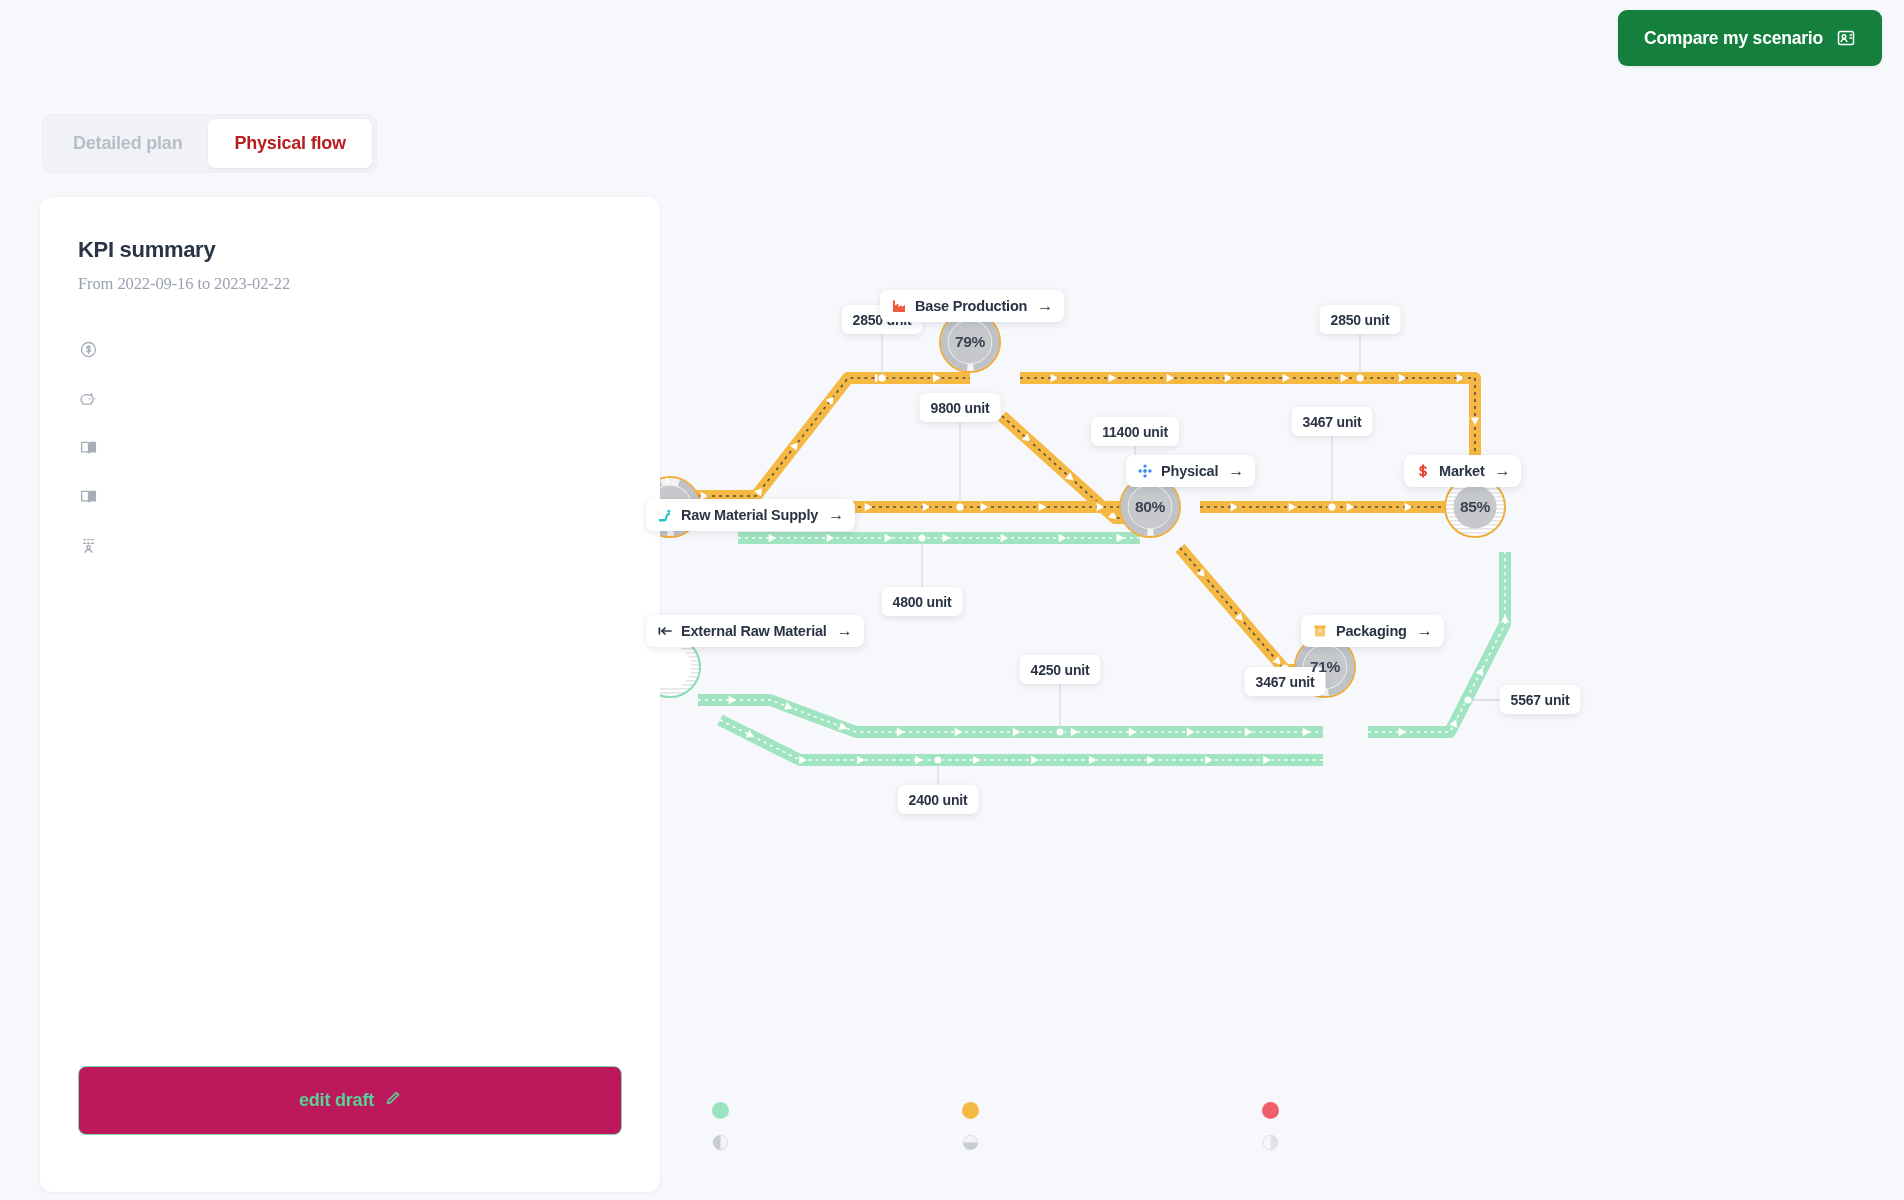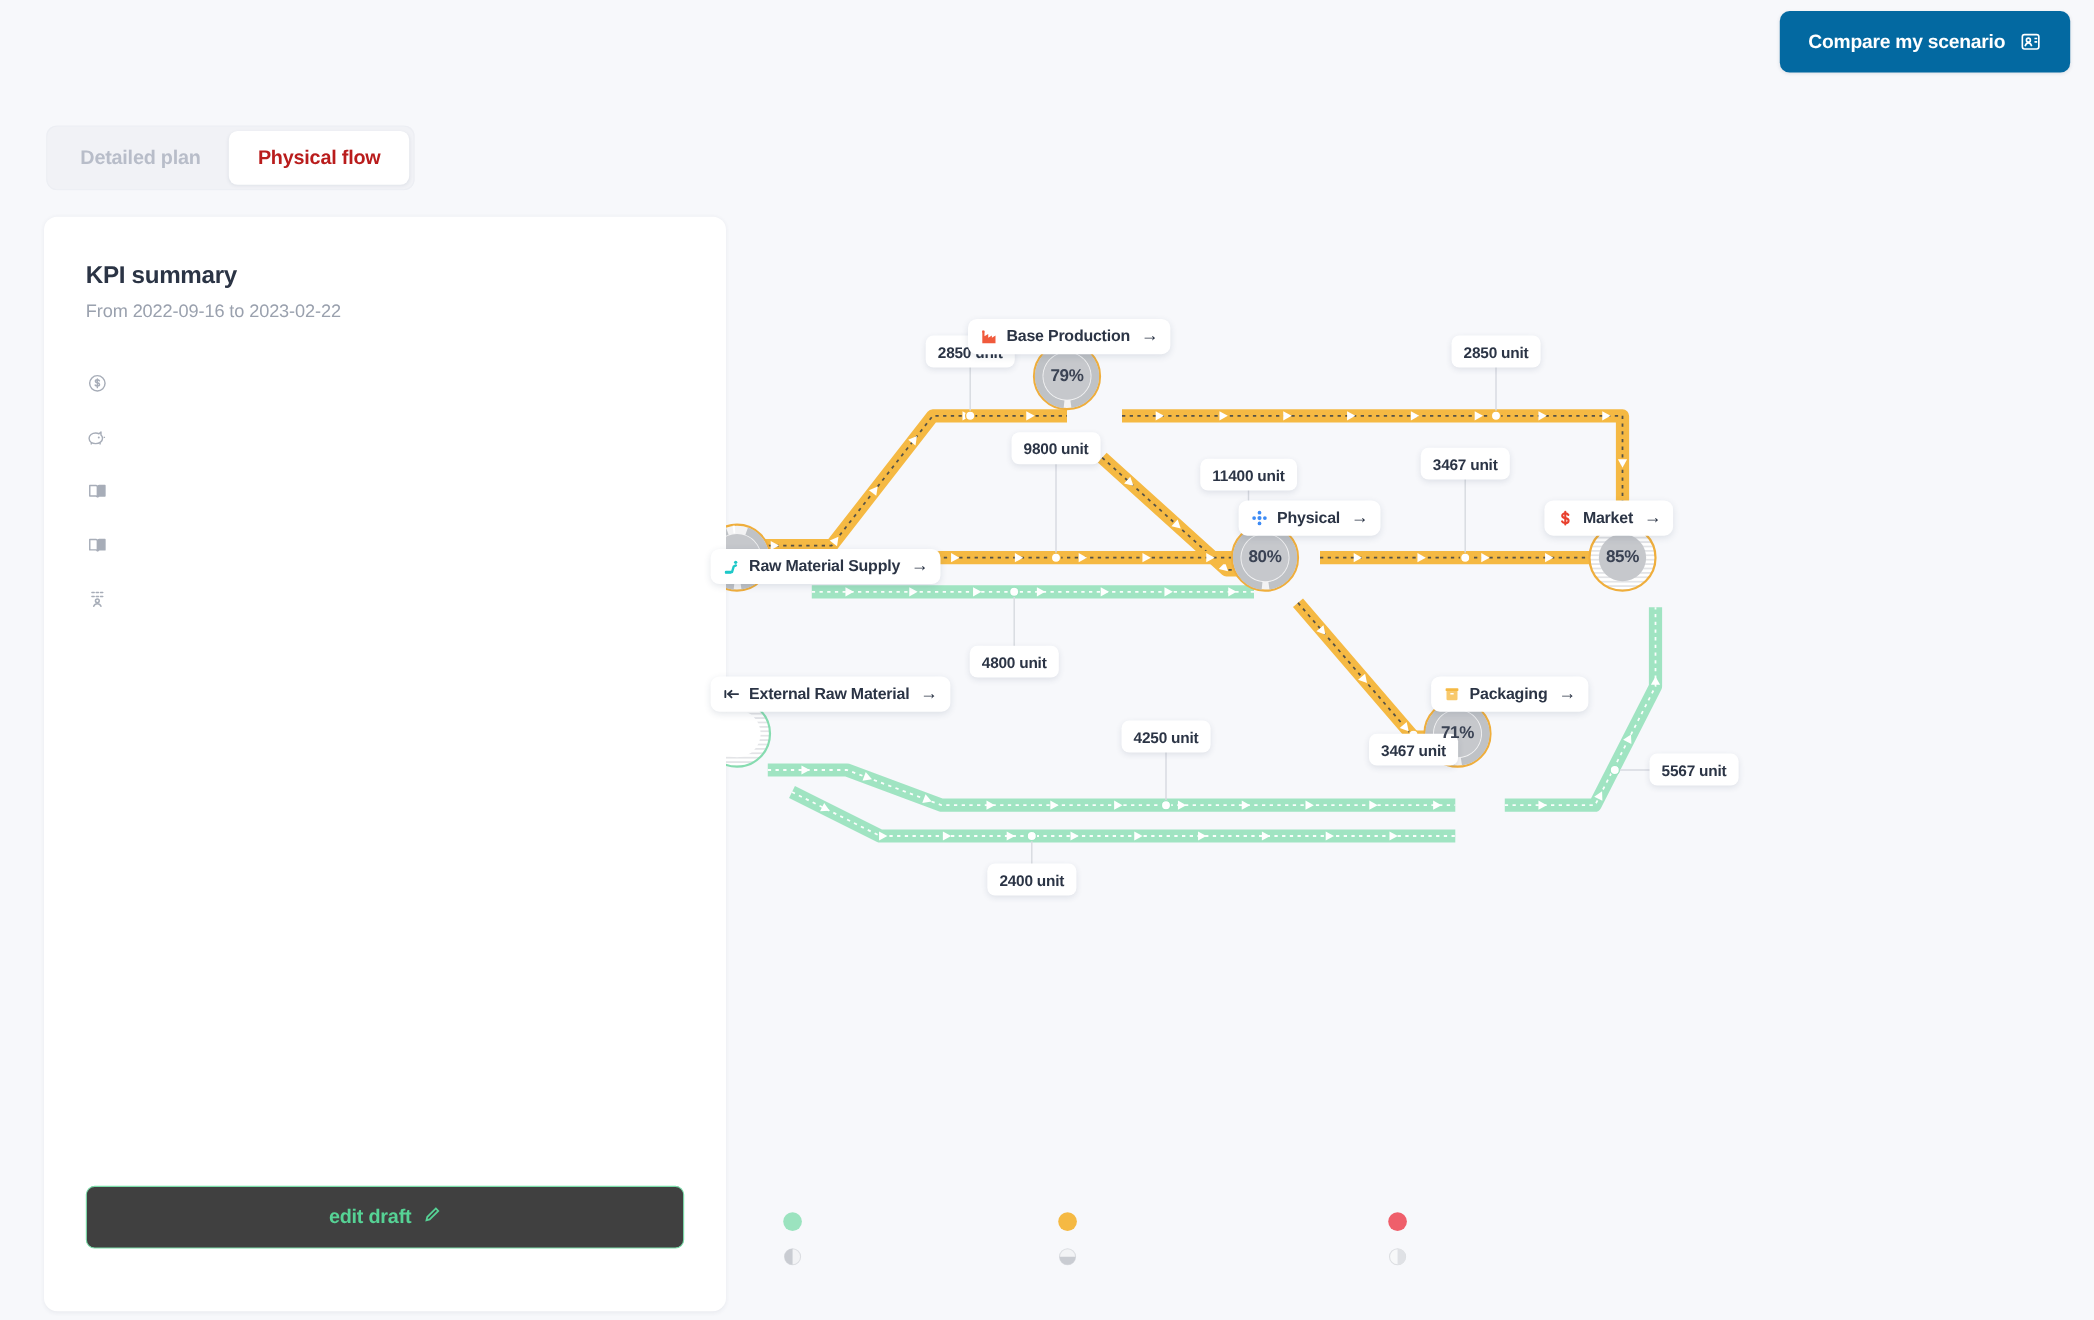--- a/index.html
+++ b/index.html
@@ -12,21 +12,21 @@
   .page { position: relative; width: 1904px; height: 1200px; }
 
   
   .page-title {
     position: absolute; left: 44px; top: 8px;
     font-size: 44px; font-weight: bold; letter-spacing: -0.8px;
     color: #2b3445;
   }
   .compare-btn {
     position: absolute; right: 22px; top: 10px;
-    background: #0369a1; color: #ffffff;
+    background: #15803d; color: #ffffff;
     border: none; border-radius: 9px;
     height: 56px; padding: 0 26px;
     font-family: "Liberation Sans", sans-serif;
     font-size: 17.5px; font-weight: bold; letter-spacing: -0.2px;
     display: flex; align-items: center; gap: 13px;
     cursor: pointer;
     box-shadow: 0 1px 3px rgba(40,60,90,.10);
   }
   .compare-btn .ic { display: flex; align-items: center; }
 
@@ -48,37 +48,37 @@
 
   
   .kpi-card {
     position: absolute; left: 40px; top: 197px;
     width: 620px; height: 995px;
     background: #ffffff; border-radius: 12px;
     box-shadow: 0 1px 4px rgba(40,60,90,.07);
     padding: 40px 38px 0 38px;
   }
   .kpi-title { font-size: 22px; font-weight: bold; color: #2b3445; letter-spacing: -0.3px; }
-  .kpi-range { font-size: 16.5px; color: #9aa1ae; margin-top: 11px; letter-spacing: -0.1px; }
+  .kpi-range { font-size: 16.5px; color: #9aa1ae; margin-top: 11px; letter-spacing: -0.1px; font-family: Liberation Serif, serif; }
   .kpi-list { margin-top: 45px; }
   .kpi-item { margin-bottom: 29px; }
   .kpi-label {
     display: flex; align-items: center; gap: 9px;
     font-size: 19px; color: #8d949f; letter-spacing: -0.2px;
   }
   .kpi-label .gi { width: 20px; height: 20px; display:flex; align-items:center; justify-content:center; }
   .kpi-value {
     font-size: 22.5px; font-weight: bold; color: #2b3445;
     margin-top: 10px; letter-spacing: -0.3px;
   }
   .kpi-planned { font-size: 16.5px; color: #a9afba; margin-top: 9px; letter-spacing: -0.1px; }
 
   .edit-draft {
     position: absolute; left: 38px; right: 38px; bottom: 57px;
-    height: 57px; background: #404040;
+    height: 69px; background: #be185d;
     border: 1.8px solid #7adda9; border-radius: 8px;
     color: #56d295; font-size: 18px; font-weight: bold;
     display: flex; align-items: center; justify-content: center; gap: 11px;
     cursor: pointer; letter-spacing: -0.2px;
     font-family: "Liberation Sans", sans-serif;
   }
 
   
   .diagram { position: absolute; left: 660px; top: 200px; width: 1244px; height: 790px; }
   .diagram svg { display: block; }

